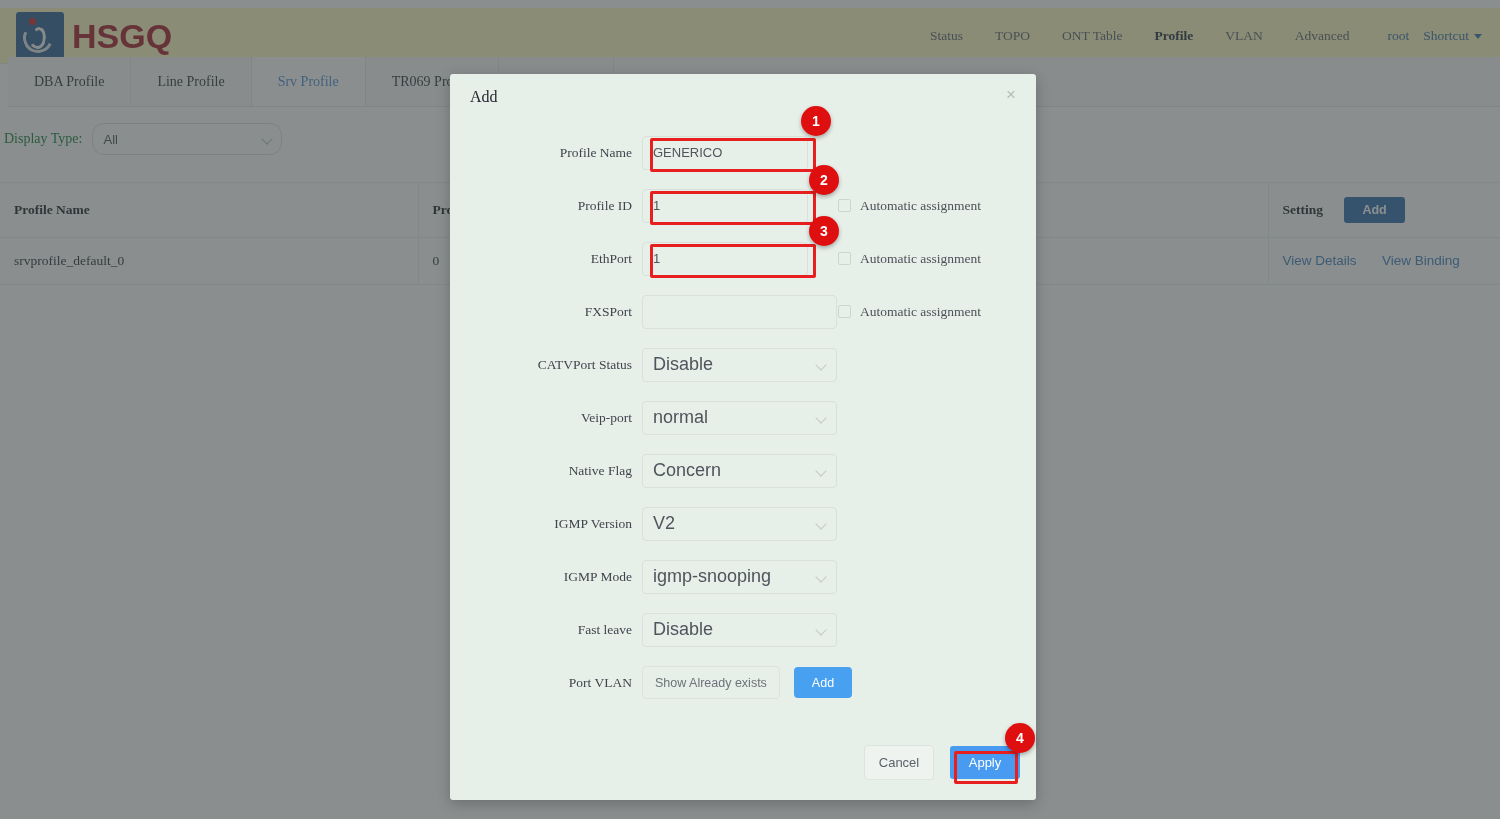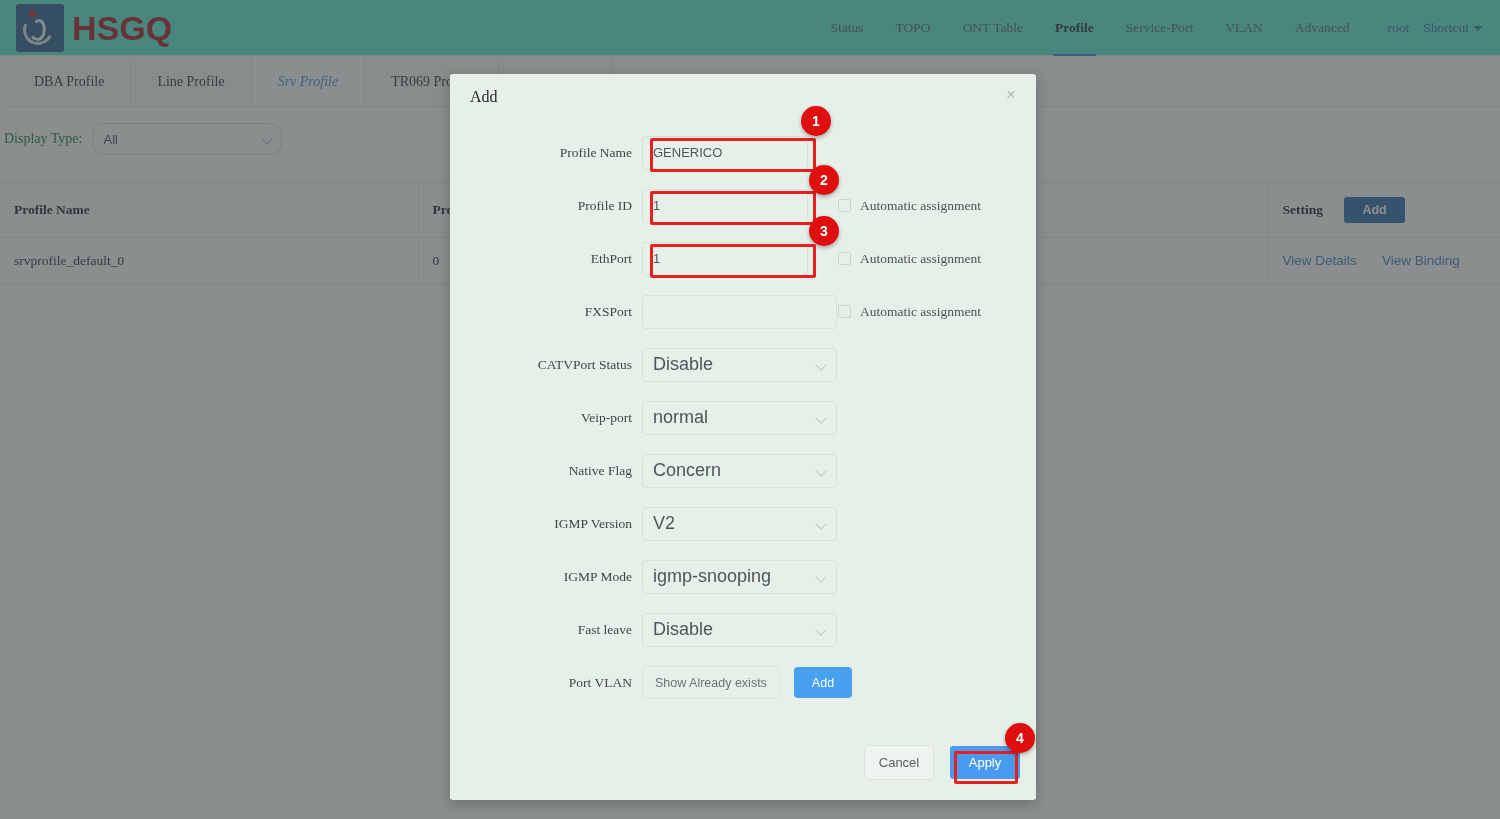--- a/index.html
+++ b/index.html
@@ -8,22 +8,22 @@
     font-family: "Liberation Serif", serif;
     overflow: hidden;
     background: #ffffff;
   }
   #app { position: relative; width: 1500px; height: 819px; }
 
   
   .page { position: absolute; inset: 0; background: #ffffff; }
 
   .topbar {
-    position: absolute; top: 0; left: 0; width: 1500px; height: 56px;
-    background: #5eead4; border-bottom: 1px solid #e8e8e8;
+    position: absolute; top: 8px; left: 0; width: 1500px; height: 56px;
+    background: #fef9c3; border-bottom: 1px solid #e8e8e8;
   }
   .logo-wrap { position: absolute; left: 16px; top: 4px; display: flex; align-items: center; gap: 8px; }
   .logo-mark {
     width: 48px; height: 48px; background: #2f6094; border-radius: 3px;
     position: relative; overflow: hidden;
   }
   .logo-mark .drop-dot {
     position: absolute; left: 13px; top: 6px; width: 7px; height: 7px;
     border-radius: 50%; background: #c62828;
   }
@@ -61,21 +61,21 @@
   .tabbar {
     position: absolute; top: 57px; left: 8px; width: 1500px; height: 50px;
     background: #fafafa; border-bottom: 1px solid #e6e6e6;
     display: flex; align-items: stretch;
   }
   .tab {
     display: flex; align-items: center; justify-content: center;
     padding: 0 26px; font-size: 14px; color: #30343a;
     border-right: 1px solid #e9e9e9; background: #fafafa;
   }
-  .tab.active { color: #4b8fd6; background: #ffffff; font-style: italic; }
+  .tab.active { color: #4b8fd6; background: #ffffff; }
 
   .filterbar {
     position: absolute; top: 108px; left: 0; width: 1500px; height: 62px;
     background: #ffffff; display: flex; align-items: center; padding-left: 4px;
   }
   .filter-label { font-size: 14px; color: #15803d; margin-right: 10px; }
   .select-box {
     width: 190px; height: 32px; border: 1px solid #dcdfe6; border-radius: 12px;
     background: #fff; display: flex; align-items: center;
     padding: 0 10px; font-size: 13px; color: #4a4f57;
@@ -209,21 +209,20 @@
             <div class="swirl-b"></div>
         </div>
         <div class="logo-text">HSGQ</div>
       </div>
 
       <div class="nav">
         <div class="nav-item">Status</div>
         <div class="nav-item">TOPO</div>
         <div class="nav-item">ONT Table</div>
         <div class="nav-item active">Profile</div>
-        <div class="nav-item">Service-Port</div>
         <div class="nav-item">VLAN</div>
         <div class="nav-item">Advanced</div>
         <div class="nav-user">root</div>
         <div class="nav-shortcut">
           <span>Shortcut</span>
           <span class="caret-dn"></span>
         </div>
       </div>
     </div>
 

